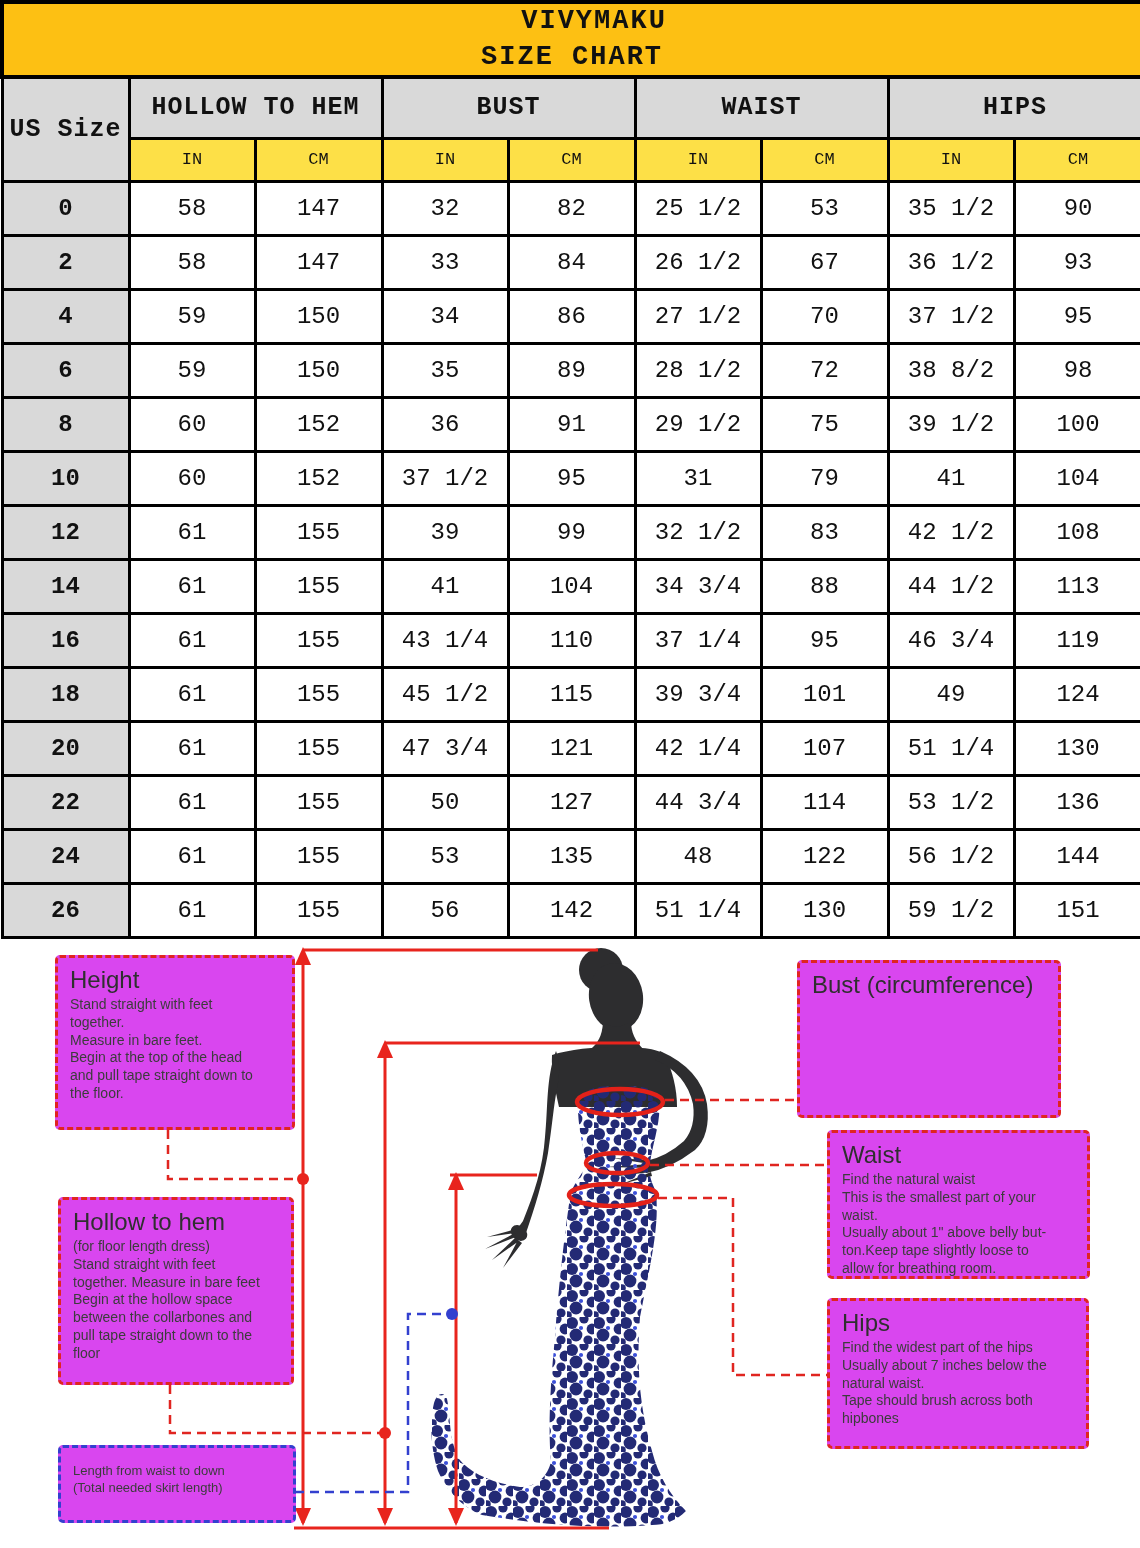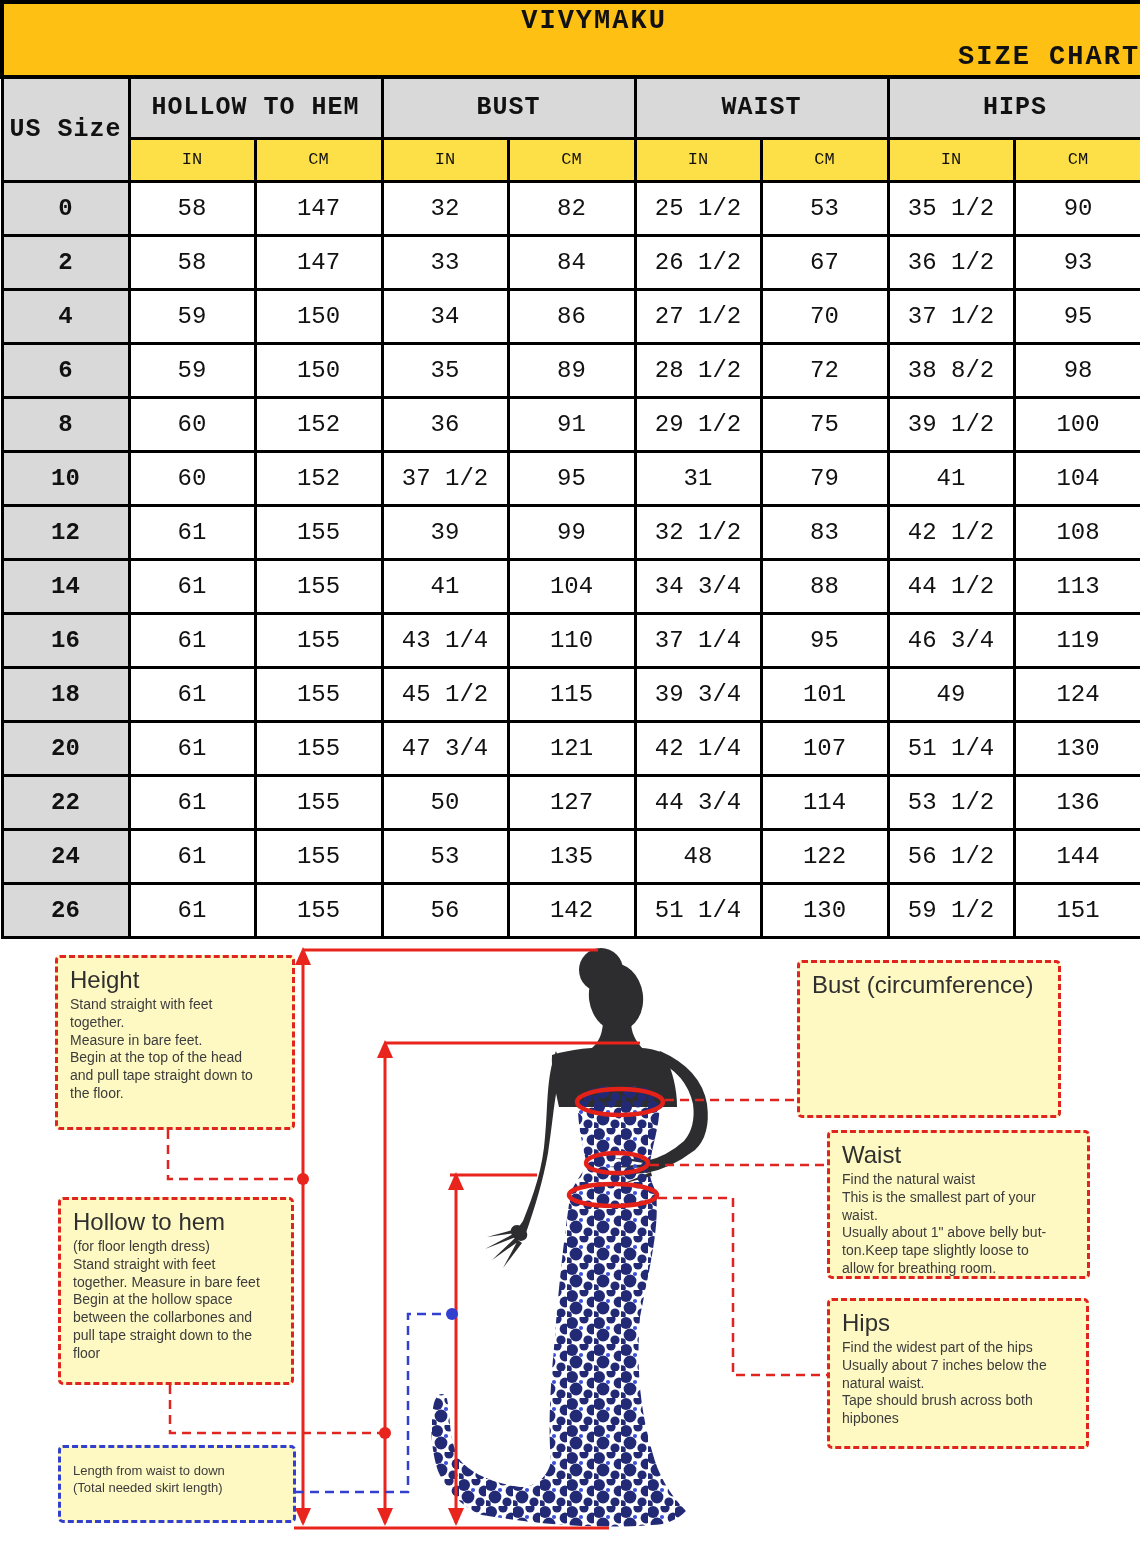--- a/index.html
+++ b/index.html
@@ -6,32 +6,32 @@
   *{box-sizing:border-box;}
   .page{position:relative;width:1140px;height:1548px;background:#fff;overflow:hidden;
         font-family:"Liberation Mono",monospace;}
 
   
   table.size-table{width:1140px;border-collapse:collapse;table-layout:fixed;}
   table.size-table td,table.size-table th{border:3px solid #000;text-align:center;vertical-align:middle;
         padding:0;color:#111;}
   tr.title-row th{background:#FDC013;height:75px;border:4px solid #000;}
   .brand{font-size:27px;font-weight:bold;letter-spacing:2px;line-height:1.3;padding-left:44px;}
-  .subtitle{font-size:27px;font-weight:bold;letter-spacing:2px;line-height:1.3;text-align:right;}
+  .subtitle{font-size:27px;font-weight:bold;letter-spacing:2px;line-height:1.3;}
   th.corner{background:#D9D9D9;font-size:25px;font-weight:bold;}
   tr.group-row th{background:#D9D9D9;font-size:25px;font-weight:bold;height:61px;letter-spacing:1px;}
   tr.unit-row th{background:#fde047;font-size:17px;font-weight:normal;height:43px;}
   tbody th.size-cell{background:#D9D9D9;font-size:24px;font-weight:bold;height:54px;}
   tbody td{background:#fff;font-size:24px;font-weight:normal;height:54px;white-space:nowrap;}
 
   
   .diagram{position:relative;width:1140px;height:614px;background:#fff;
            font-family:"Liberation Sans",sans-serif;}
   .diagram svg{position:absolute;left:0;top:0;}
-  .note-box{position:absolute;background:#fef9c3;border:3px dashed #E02520;border-radius:5px;
+  .note-box{position:absolute;background:#d946ef;border:3px dashed #E02520;border-radius:5px;
             padding:8px 12px 25px;color:#3a3a3a;}
   .note-box h3{margin:0 0 3px 0;font-size:24px;font-weight:normal;color:#2f2f2f;line-height:1.15;}
   .note-box .body{font-size:14px;line-height:1.27;white-space:pre-line;color:#3c3c3c;}
   .note-box.blue{border-color:#3340CF;}
   .note-box.blue .body{font-size:13px;line-height:1.35;}
 </style>
 </head>
 <body>
 
 <div class="page">

